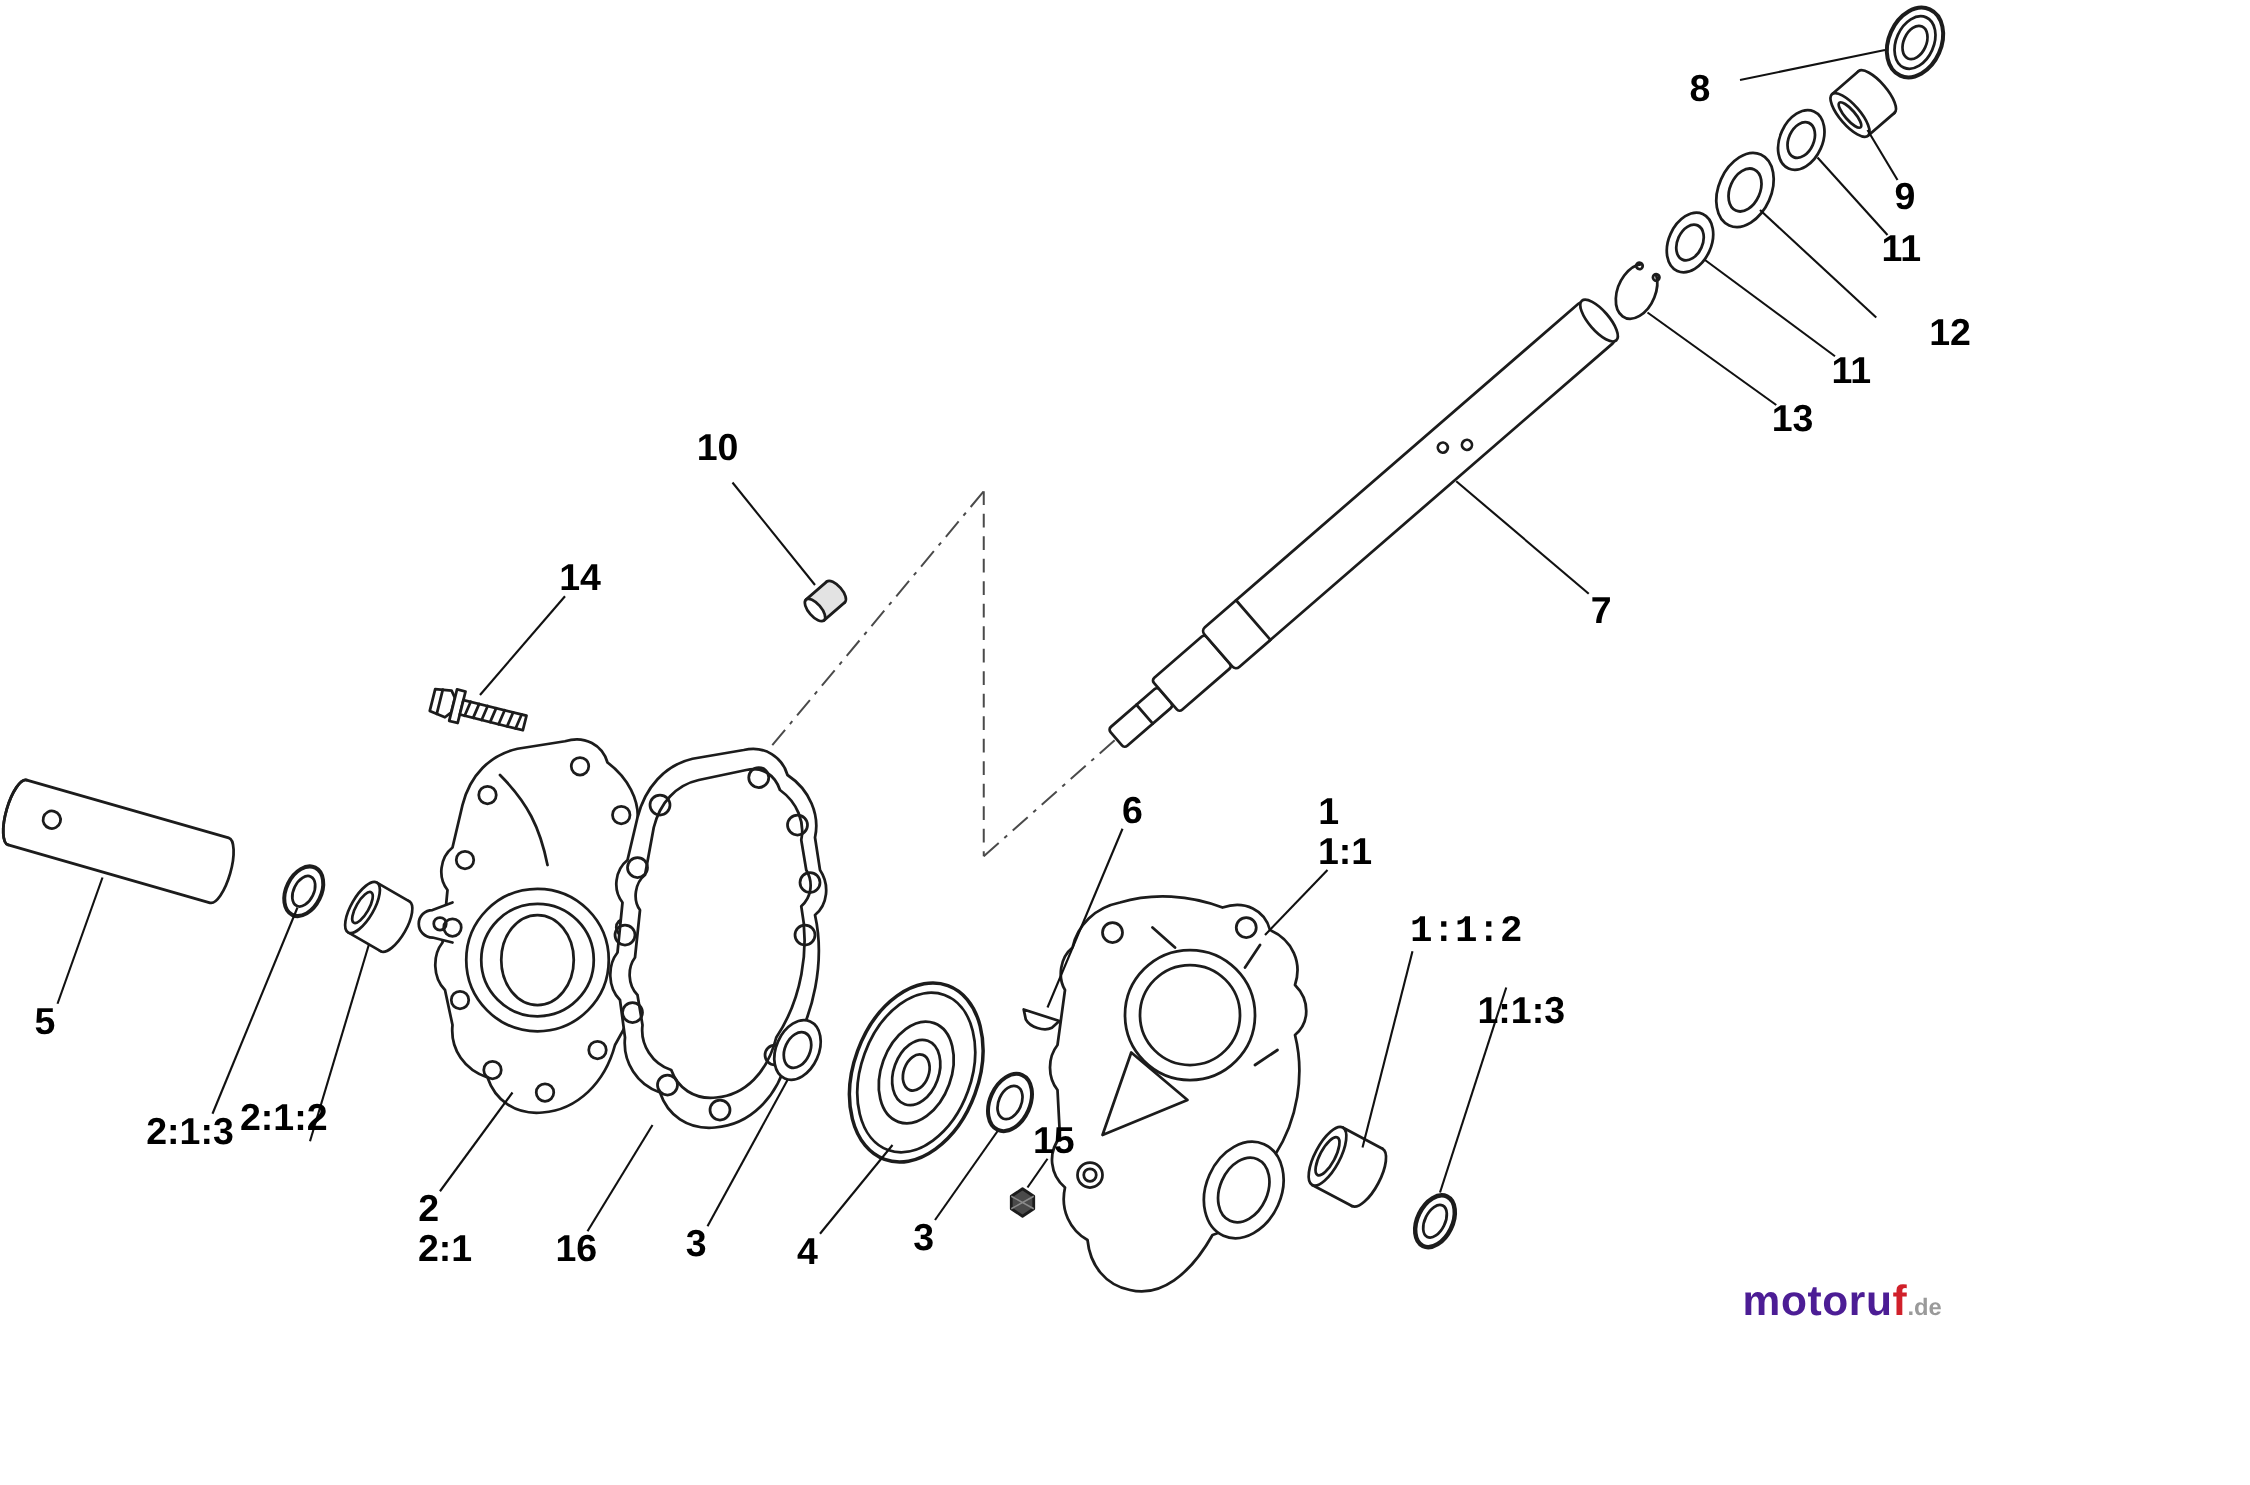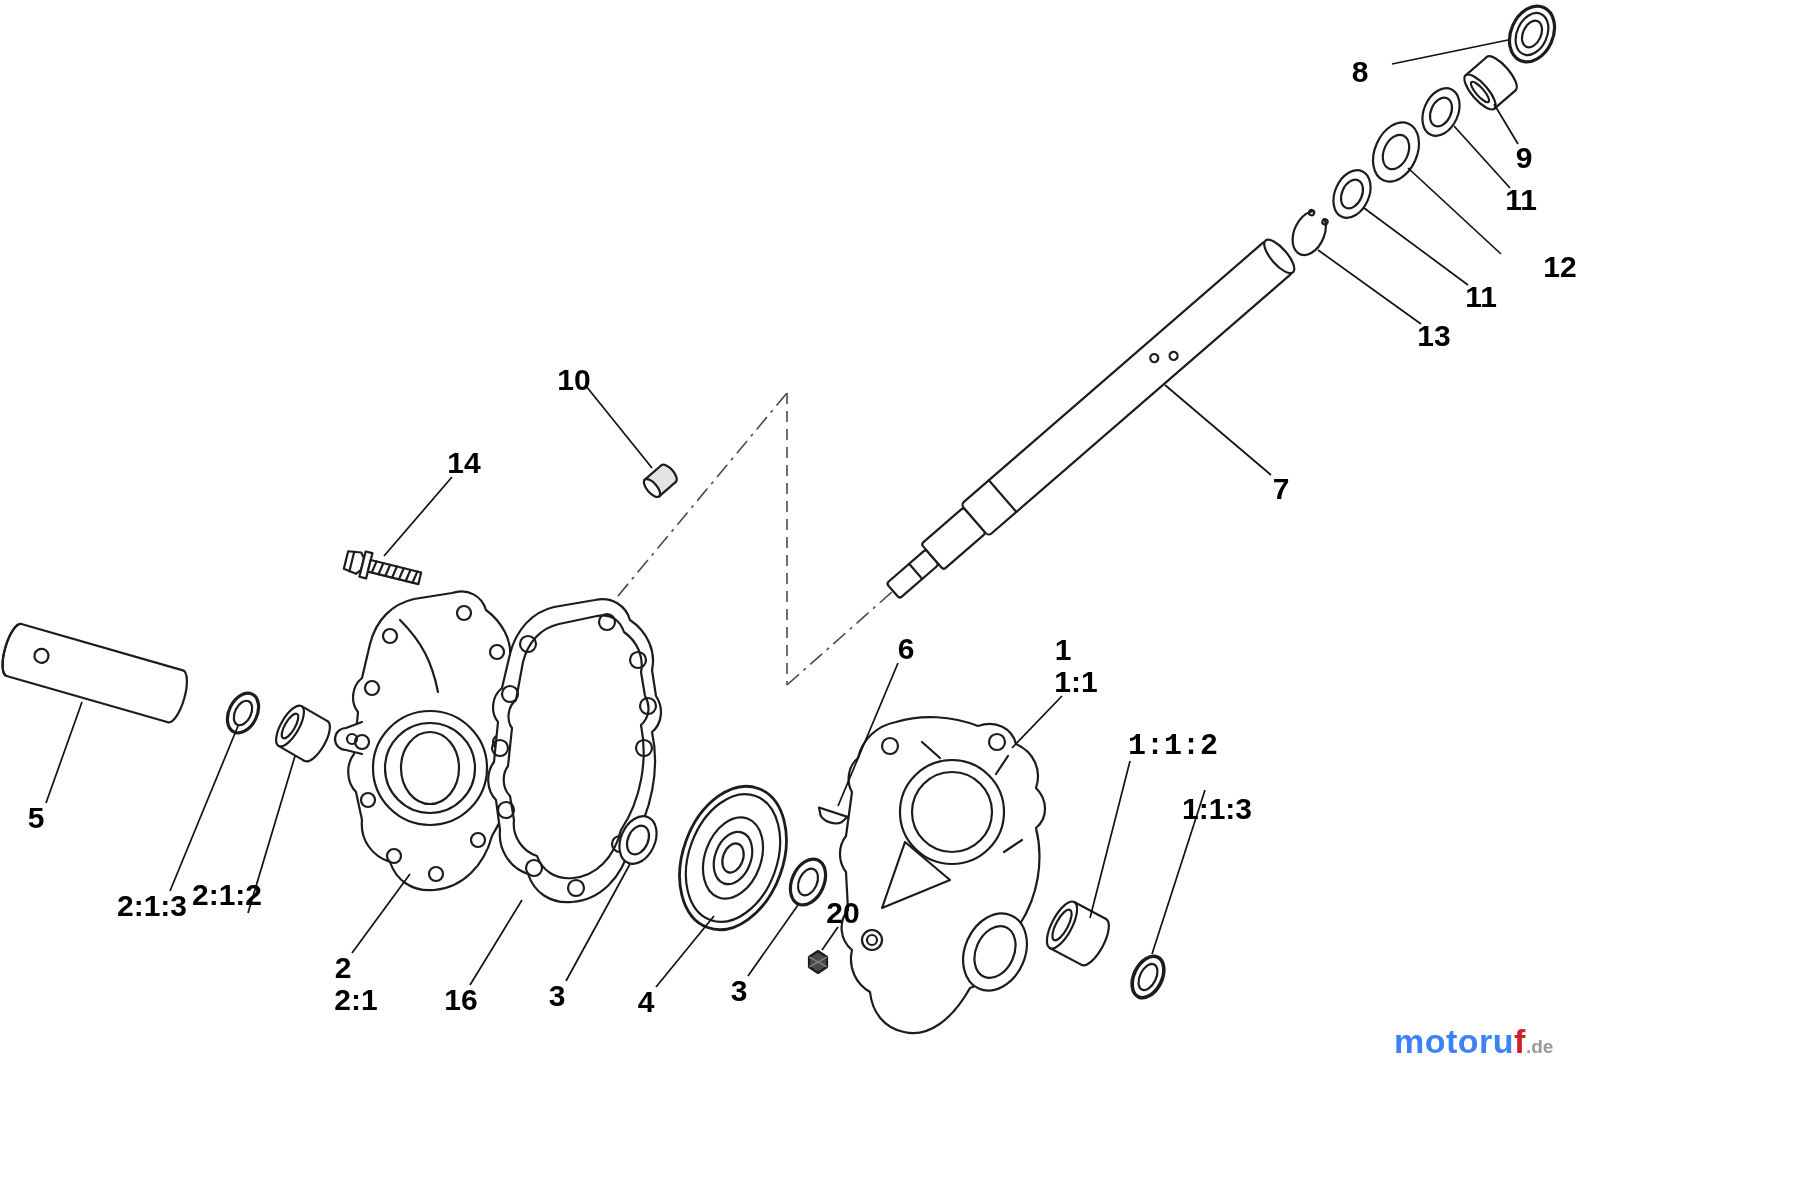--- a/index.html
+++ b/index.html
@@ -291,34 +291,34 @@
   </svg>
 
   <div class="callout-layer">
       <div class="callout" style="left: 1360px; top: 72px;">8</div>
       <div class="callout" style="left: 1524px; top: 158px;">9</div>
       <div class="callout" style="left: 1521px; top: 200px;">11</div>
       <div class="callout" style="left: 1512px; top: 267px; margin-left: 48px;">12</div>
       <div class="callout" style="left: 1481px; top: 297px;">11</div>
       <div class="callout" style="left: 1434px; top: 336px;">13</div>
       <div class="callout" style="left: 1281px; top: 489px;">7</div>
-      <div class="callout" style="left: 574px; top: 380px; text-align: center;">10</div>
+      <div class="callout" style="left: 574px; top: 359px; text-align: center;">10</div>
       <div class="callout" style="left: 464px; top: 463px;">14</div>
       <div class="callout" style="left: 36px; top: 818px;">5</div>
       <div class="callout" style="left: 152px; top: 906px;">2:1:3</div>
       <div class="callout" style="left: 227px; top: 895px;">2:1:2</div>
       <div class="callout" style="left: 343px; top: 968px;">2</div>
       <div class="callout" style="left: 356px; top: 1000px;">2:1</div>
       <div class="callout" style="left: 461px; top: 1000px;">16</div>
       <div class="callout" style="left: 557px; top: 996px;">3</div>
       <div class="callout" style="left: 646px; top: 1002px;">4</div>
       <div class="callout" style="left: 739px; top: 991px;">3</div>
-      <div class="callout" style="left: 843px; top: 913px;">20</div>
+      <div class="callout" style="left: 843px; top: 913px;">15</div>
       <div class="callout" style="left: 906px; top: 649px;">6</div>
       <div class="callout" style="left: 1063px; top: 650px;">1</div>
       <div class="callout" style="left: 1076px; top: 682px; text-align: center;">1:1</div>
       <div class="callout" style="left: 1173px; top: 746px; font-family: Liberation Mono, monospace;">1:1:2</div>
       <div class="callout" style="left: 1217px; top: 775px; margin-top: 34px;">1:1:3</div>
     </div>
 
-  <div class="wm"><span class="wm-main" style="color: #3b82f6;">motoru</span><span class="wm-main" style="color: rgb(208, 32, 42);">f</span><span class="wm-suffix" style="color: rgb(154, 154, 154);">.de</span></div>
+  <div class="wm"><span class="wm-main" style="color: #4c1d95;">motoru</span><span class="wm-main" style="color: rgb(208, 32, 42);">f</span><span class="wm-suffix" style="color: rgb(154, 154, 154);">.de</span></div>
 
 </div>
 
 </body></html>

